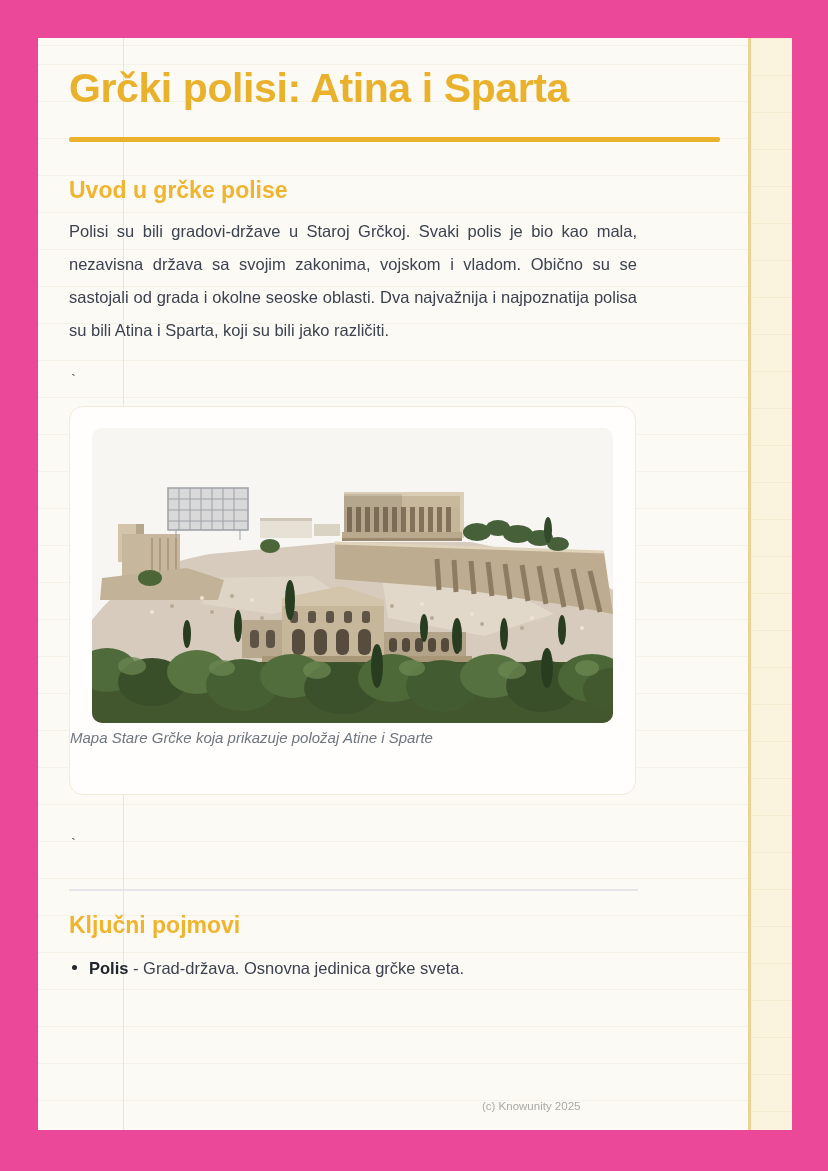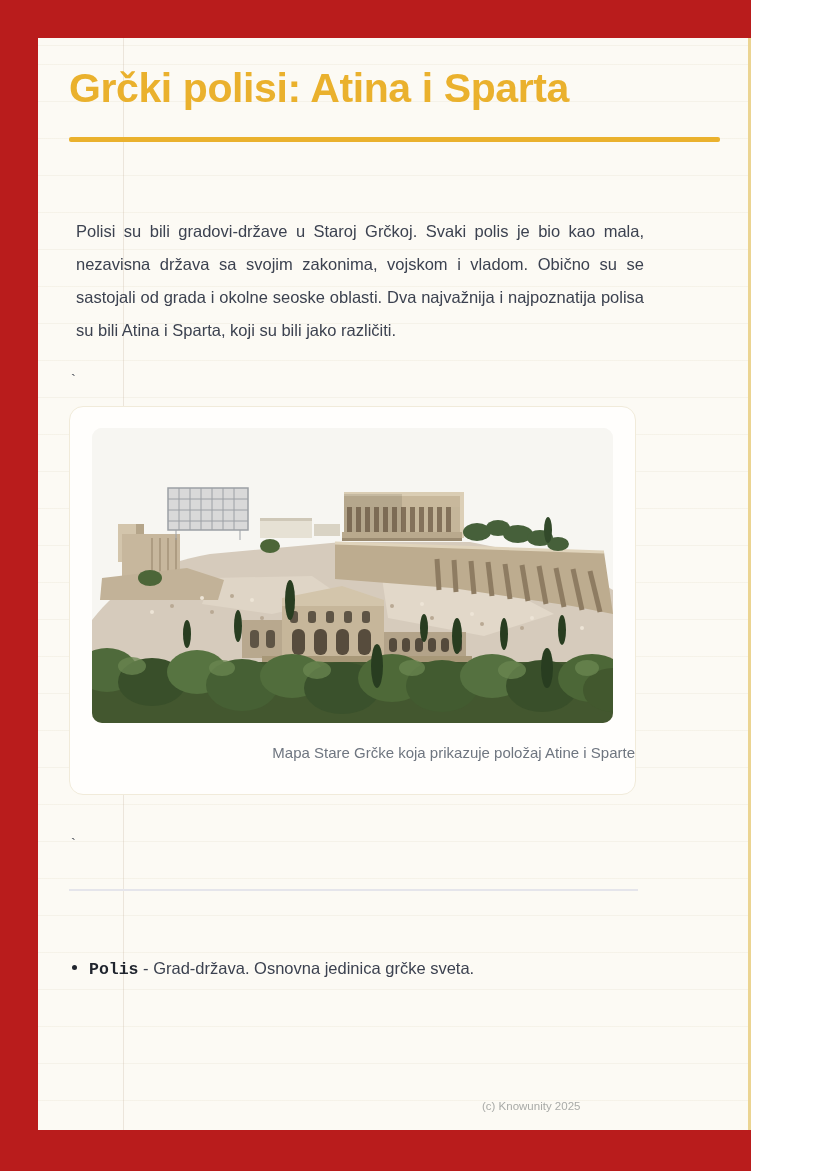--- a/index.html
+++ b/index.html
@@ -1,21 +1,21 @@
 <!DOCTYPE html>
 <html><head>
 <meta charset="utf-8">
 <style>
   html,body{margin:0;padding:0;}
   body{
     width:828px;height:1171px;background:#ffffff;
     font-family:"Liberation Sans","DejaVu Sans",sans-serif;
     -webkit-font-smoothing:antialiased;
   }
-  .page{position:relative;width:751px;height:1171px;background:#b91c1c;overflow:hidden;}
+  .page{position:relative;width:828px;height:1171px;background:#ec4899;overflow:hidden;}
 
   
   .sheet{
     position:absolute;left:38px;top:38px;width:754px;height:1092px;
     background-color:#FCFAF4;
     background-image:repeating-linear-gradient(to bottom,
       rgba(213,200,172,0.16) 0 1px, transparent 1px 37px);
     background-position:0 26px;
     overflow:hidden;
   }
@@ -42,79 +42,80 @@
     left:31px;top:99px;width:651px;height:5px;
     background:#EAB12D;border-radius:2px;
   }
   .h2{
     font-size:23px;font-weight:700;color:#F0B42E;line-height:1.2;
   }
   .h2-intro{left:31px;top:139px;width:500px;}
   .h2-terms{left:31px;top:874px;width:500px;}
 
   .body-par{
-    left:38px;top:177px;width:568px;
+    left:31px;top:177px;width:568px;
     font-size:16.5px;line-height:33px;color:#3C4250;
     text-align:justify;
   }
   .tick{
     font-size:15px;color:#4A4F59;line-height:16px;
   }
   .tick-1{left:33px;top:334px;}
   .tick-2{left:33px;top:798px;}
 
   .figure-card{
     left:31px;top:368px;width:567px;height:389px;
     background:#FFFEFC;border:1px solid #F1EBDA;border-radius:14px;
     box-sizing:border-box;
   }
   .photo{
     margin:21px auto 0;width:521px;height:295px;border-radius:10px;
     overflow:hidden;background:#F7F6F2;
   }
   .photo svg{display:block;}
   .caption{
-    margin-top:21px;text-align:right;
+    margin-top:6px;text-align:left;font-style:italic;
     font-size:15px;color:#6F7680;
   }
 
   .divider{
     left:31px;top:851px;width:569px;height:2px;background:#E5E5EB;
   }
 
   .terms-list{
     left:31px;top:916px;width:616px;
     list-style:none;margin:0;padding:0;
     font-size:16.5px;line-height:28px;color:#3C4250;
   }
   .terms-list li{
     position:relative;padding-left:20px;margin:0 0 11px 0;
   }
   .terms-list .dot{
     position:absolute;left:3px;top:11px;width:5px;height:5px;
     border-radius:50%;background:#20252E;
   }
-  .terms-list b{color:#20252E;font-weight:700;font-family:Liberation Mono, monospace;}
+  .terms-list b{color:#20252E;font-weight:700;}
 
   .footer-credit{
     left:444px;top:1062px;width:296px;text-align:left;
     font-size:11.5px;color:#A9ABA8;z-index:4;
   }
 </style>
 </head>
 <body>
 
 <div class="page">
   <div class="sheet">
     <div class="margin-line"></div>
     <div class="edge-strip"></div>
 
     <div class="abs h1">Grčki polisi: Atina i Sparta</div>
     <div class="abs title-rule"></div>
 
+    <div class="abs h2 h2-intro">Uvod u grčke polise</div>
     <div class="abs body-par">Polisi su bili gradovi-države u Staroj Grčkoj. Svaki polis je bio kao mala, nezavisna država sa svojim zakonima, vojskom i vladom. Obično su se sastojali od grada i okolne seoske oblasti. Dva najvažnija i najpoznatija polisa su bili Atina i Sparta, koji su bili jako različiti.</div>
     <div class="abs tick tick-1">`</div>
 
     <div class="abs figure-card">
       <div class="photo">
         <svg viewBox="0 0 521 295" width="521" height="295" preserveAspectRatio="none" aria-hidden="true">
 
           <rect x="0" y="0" width="521" height="295" fill="#F7F6F2"></rect>
 
           <path d="M0,192 C28,156 62,136 118,126 L250,114 L378,114 L468,132 L521,162 L521,295 L0,295 Z" fill="#D6CBBC"></path>
@@ -290,20 +291,21 @@
           <ellipse cx="455" cy="240" rx="6" ry="20" fill="#283D20"></ellipse>
         </svg>
       </div>
       <div class="caption">Mapa Stare Grčke koja prikazuje položaj Atine i Sparte</div>
     </div>
 
     <div class="abs tick tick-2">`</div>
 
     <div class="abs divider"></div>
 
+    <div class="abs h2 h2-terms">Ključni pojmovi</div>
 
     <ul class="abs terms-list">
       <li>
         <span class="dot"></span>
         <b>Polis</b>
         <span>- Grad-država. Osnovna jedinica grčke sveta.</span>
       </li>
     </ul>
 
     <div class="abs footer-credit">(c) Knowunity 2025</div>

